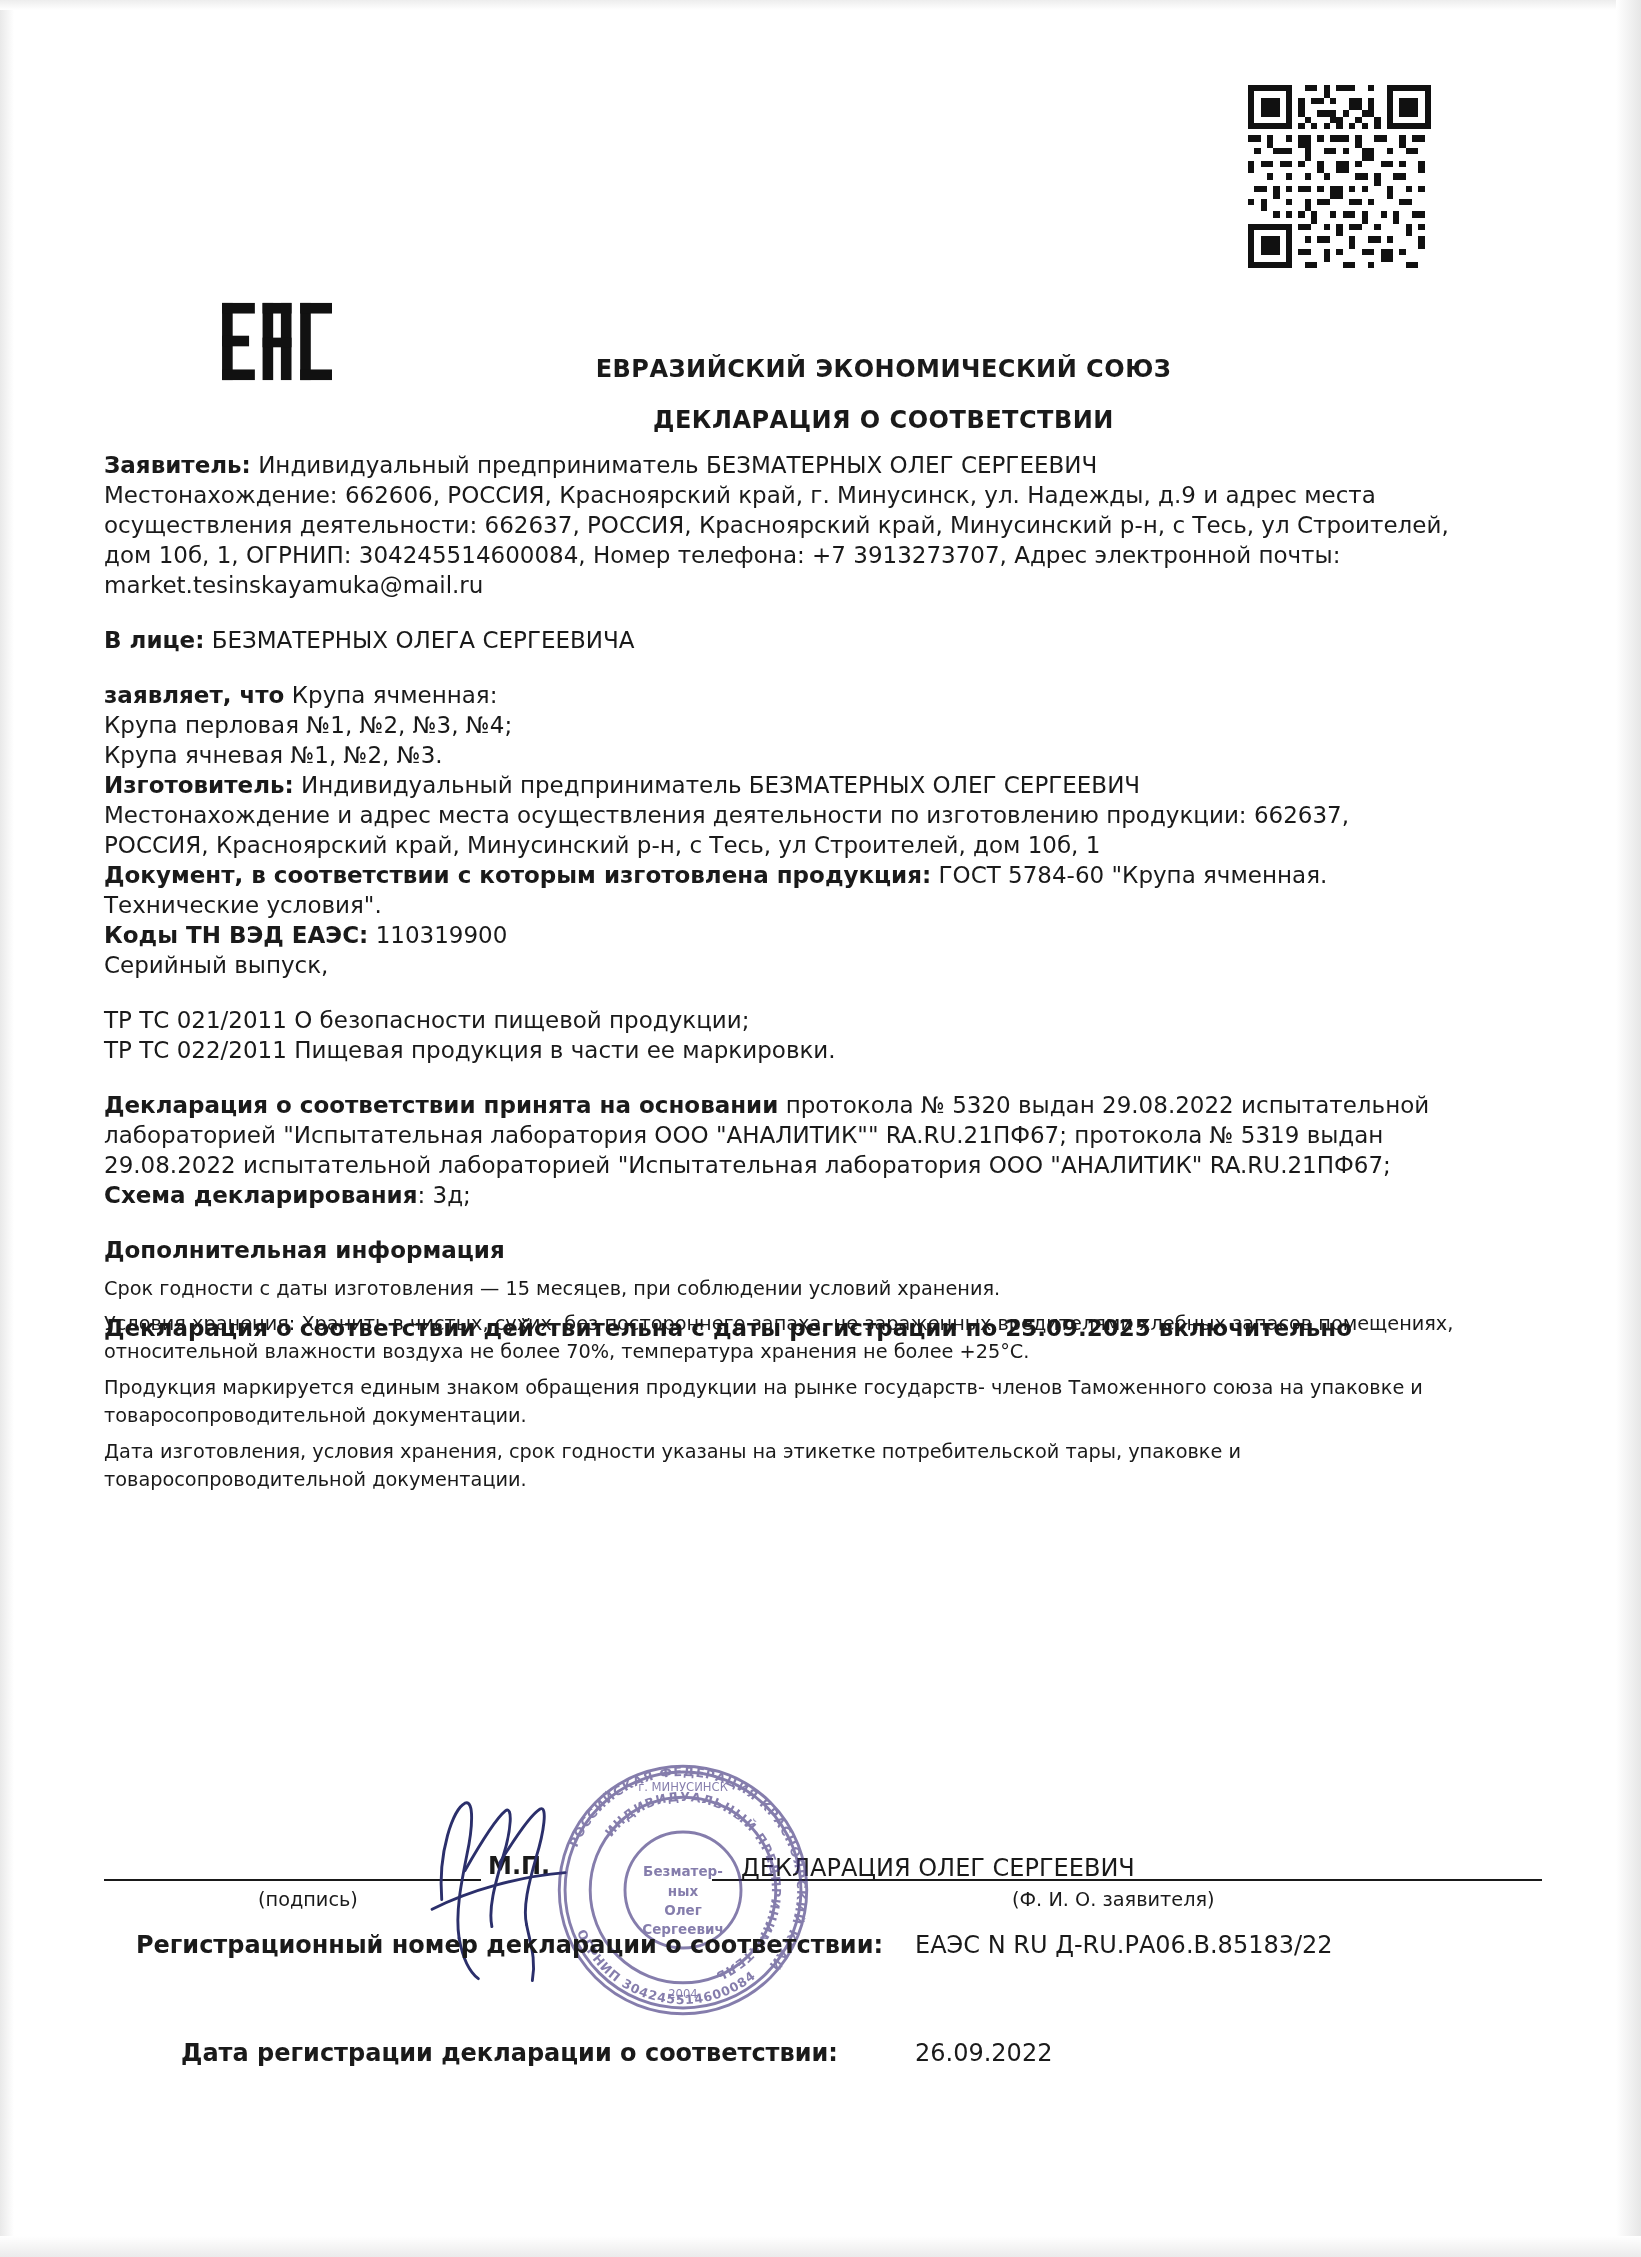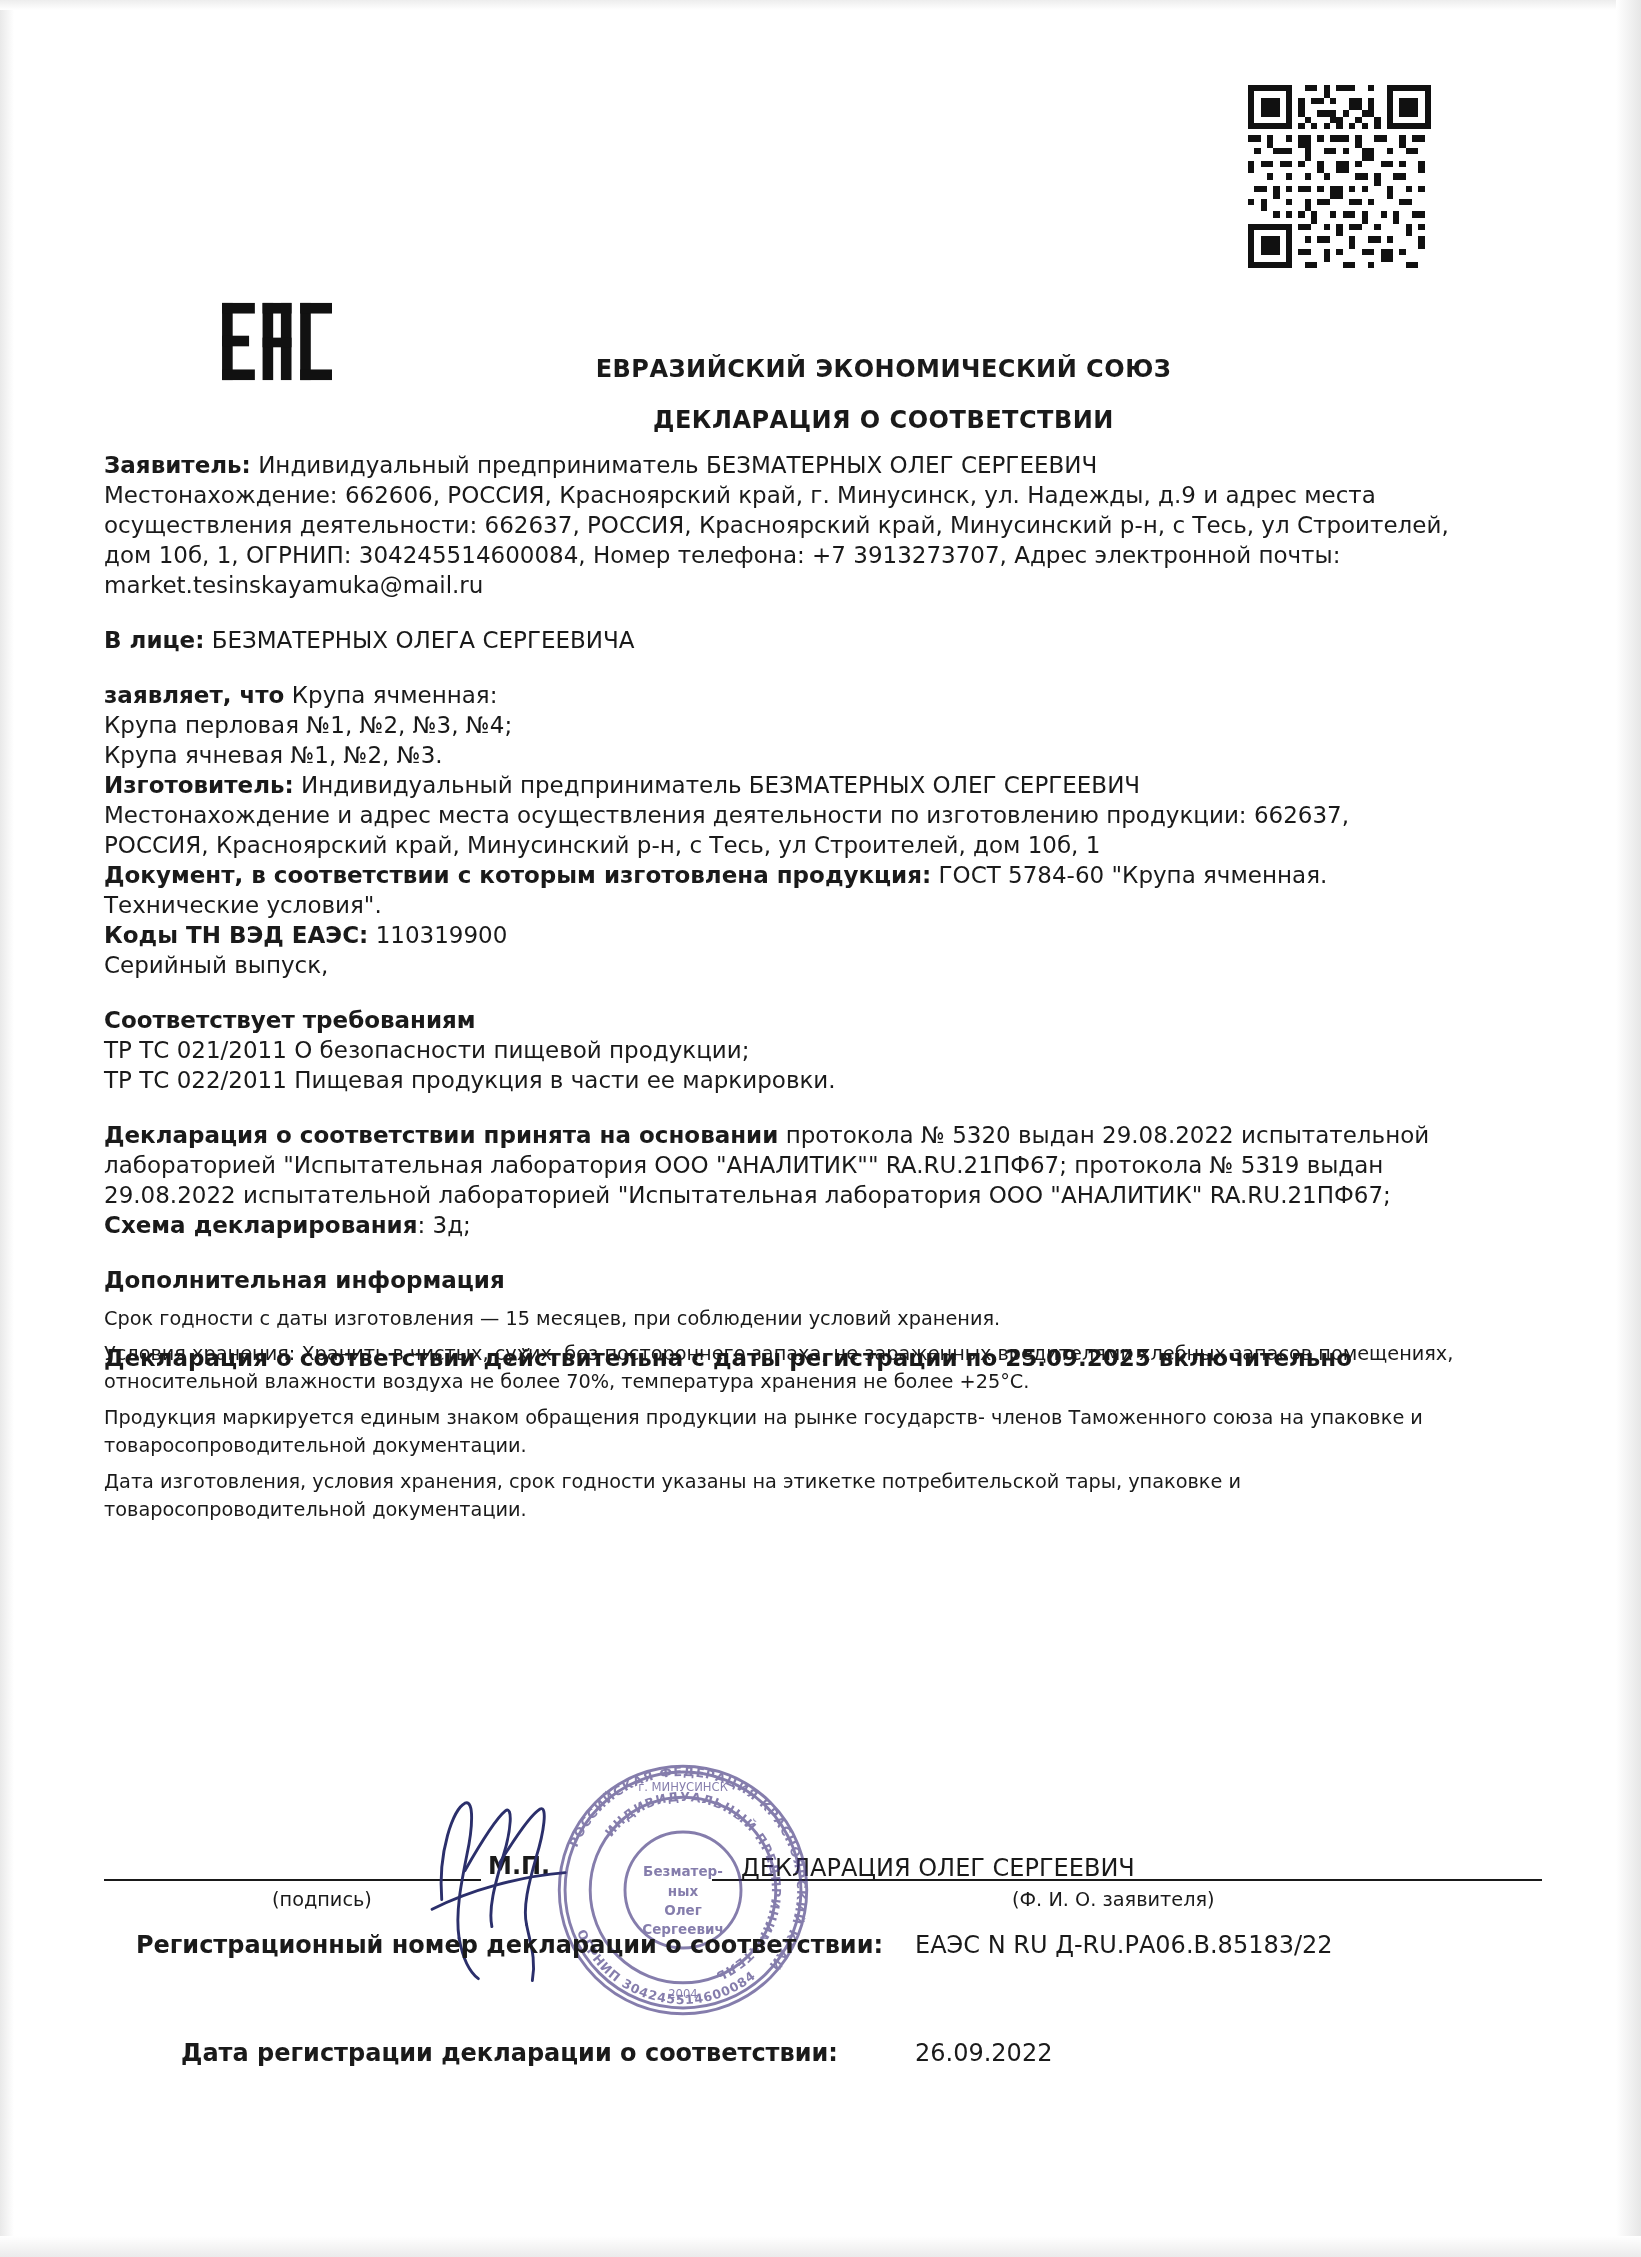--- a/index.html
+++ b/index.html
@@ -138,21 +138,21 @@
   }
   .sig-line.left  { left: 0;    width: 377px; }
   .sig-line.right { left: 608px; width: 830px; }
 
   .sig-caption {
     position: absolute;
     top: 104px;
     font-size: 19.3px;
     color: #1a1a1a;
   }
-  .sig-caption.left  { left: 168px; }
+  .sig-caption.left  { left: 154px; }
   .sig-caption.right { left: 908px; }
 
   .mp {
     position: absolute;
     top: 68px;
     left: 384px;
     font-size: 24px;
     font-weight: bold;
   }
   .fio {
@@ -400,21 +400,20 @@
     <p><span class="b">Изготовитель:</span> <span>Индивидуальный предприниматель БЕЗМАТЕРНЫХ ОЛЕГ СЕРГЕЕВИЧ</span></p>
     <p>Местонахождение и адрес места осуществления деятельности по изготовлению продукции: 662637, РОССИЯ, Красноярский край, Минусинский р-н, с Тесь, ул Строителей, дом 10б, 1</p>
 
     <p><span class="b">Документ, в соответствии с которым изготовлена продукция:</span> <span>ГОСТ 5784-60 "Крупа ячменная. Технические условия".</span></p>
 
     <p><span class="b">Коды ТН ВЭД ЕАЭС:</span> <span>110319900</span></p>
     <p>Серийный выпуск,</p>
 
     <div class="gap-md"></div>
 
-    <p class="sec-title">Соответствует требованиям</p>
     <p>ТР ТС 021/2011 О безопасности пищевой продукции;</p>
     <p>ТР ТС 022/2011 Пищевая продукция в части ее маркировки.</p>
 
     <div class="gap-md"></div>
 
     <p><span class="b">Декларация о соответствии принята на основании</span> <span>протокола № 5320 выдан 29.08.2022 испытательной лабораторией "Испытательная лаборатория ООО "АНАЛИТИК"" RA.RU.21ПФ67; протокола № 5319 выдан 29.08.2022  испытательной лабораторией "Испытательная лаборатория ООО "АНАЛИТИК" RA.RU.21ПФ67;</span></p>
     <p><span class="b">Схема декларирования</span><span>: 3д;</span></p>
 
     <div class="gap-md"></div>
 

